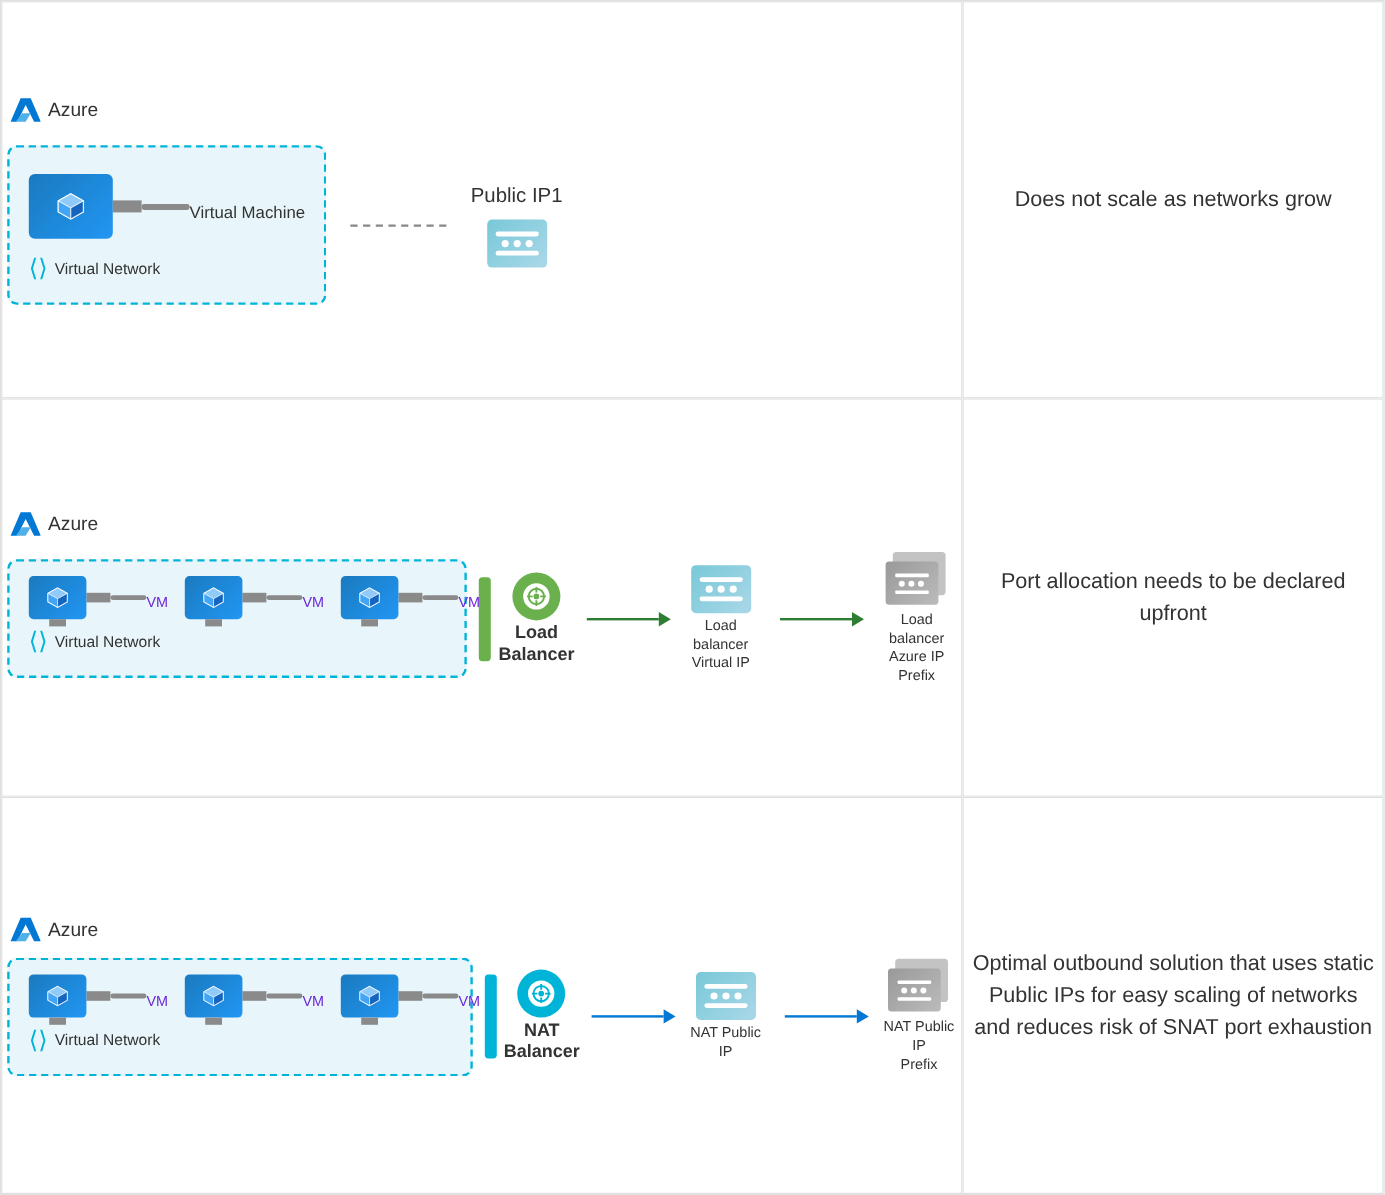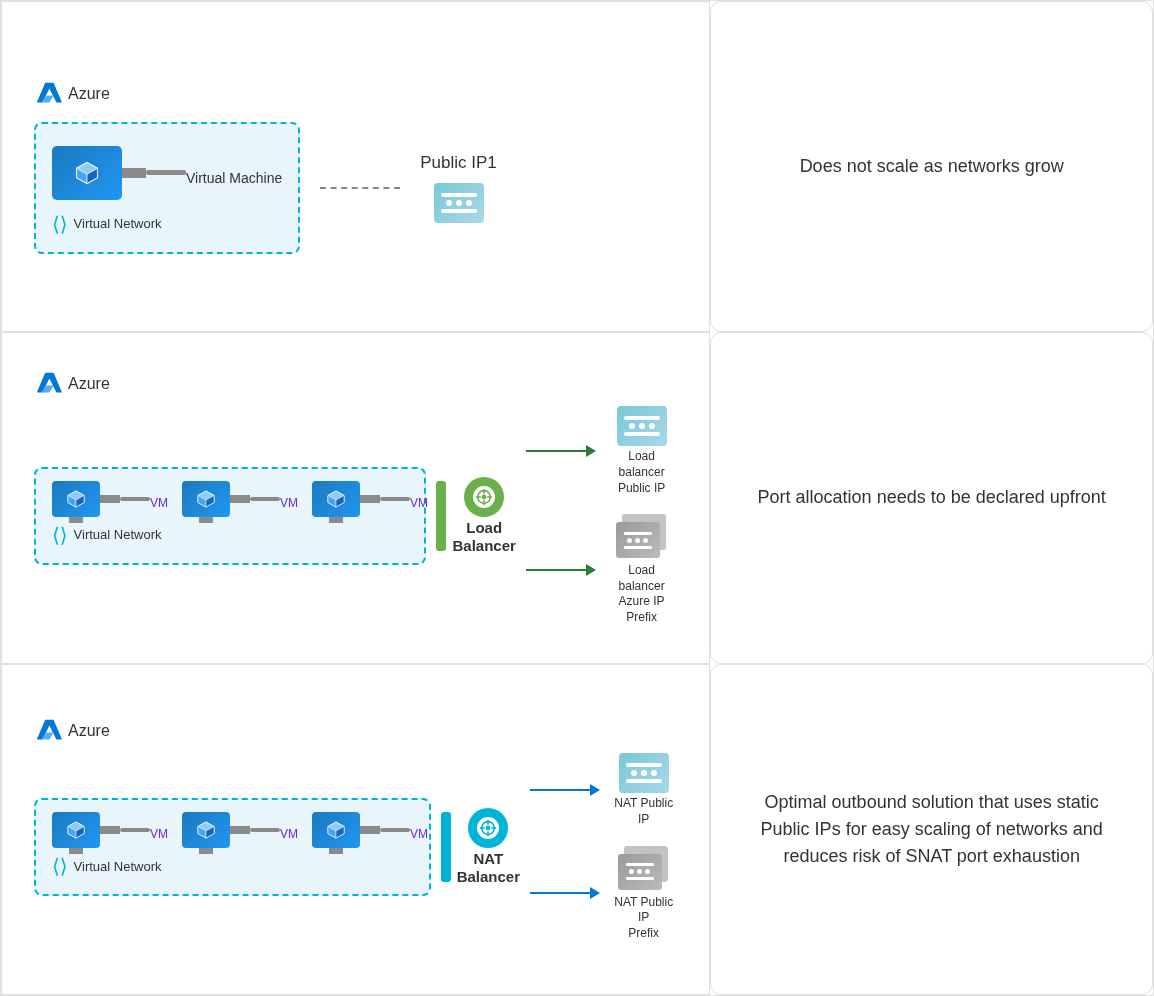--- a/index.html
+++ b/index.html
@@ -16,32 +16,31 @@
       grid-template-columns: 1fr 1fr;
       width: 1154px;
       height: 996px;
       border: 1px solid #e0e0e0;
     }
     .cell {
       border: 1px solid #e0e0e0;
       display: flex;
       align-items: center;
       justify-content: center;
-      padding: 32px;
+      padding: 4px;
     }
     .diagram-cell {
       background: #ffffff;
     }
     .description-cell {
       background: #ffffff;
       font-size: 18px;
       color: #333;
       text-align: center;
       line-height: 1.5;
-      border-radius: 11px;
     }
     .azure-a {
       width: 28px;
       height: 28px;
     }
 
     
     .vnet-box {
       border: 2px dashed #00b4d8;
       border-radius: 8px;
@@ -282,21 +281,21 @@
     }
     .lb-name {
       font-size: 15px;
       font-weight: bold;
       color: #333;
       line-height: 1.2;
       text-align: center;
     }
     .arrows-targets {
       display: flex;
-      flex-direction: column;
+      flex-direction: row;
       gap: 18px;
     }
     .arrow-target-row {
       display: flex;
       align-items: center;
       gap: 10px;
     }
     .target-group {
       display: flex;
       flex-direction: column;
@@ -524,21 +523,21 @@
                 <div class="line-bar"></div>
                 <div class="dot-row">
                   <div class="dot"></div>
                   <div class="dot"></div>
                   <div class="dot"></div>
                 </div>
                 <div class="line-bar"></div>
               </div>
               <div class="target-label">
                 <div>Load balancer</div>
-                <div>Public IP</div>
+                <div>Virtual IP</div>
               </div>
             </div>
           </div>
 
           <div class="arrow-target-row">
             <div class="arrow-right">
               <div class="arrow-line"></div>
               <div class="arrow-head"></div>
             </div>
             <div class="target-group">

